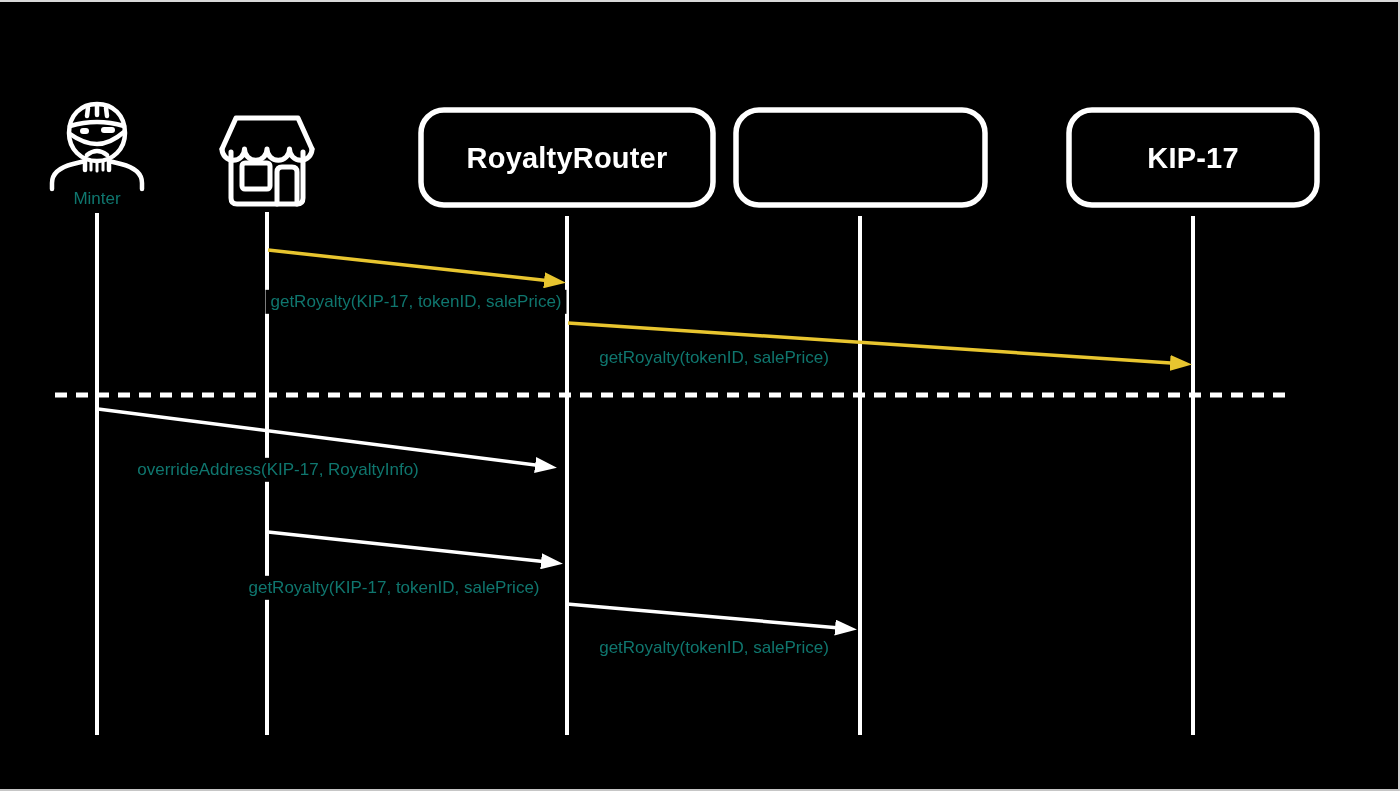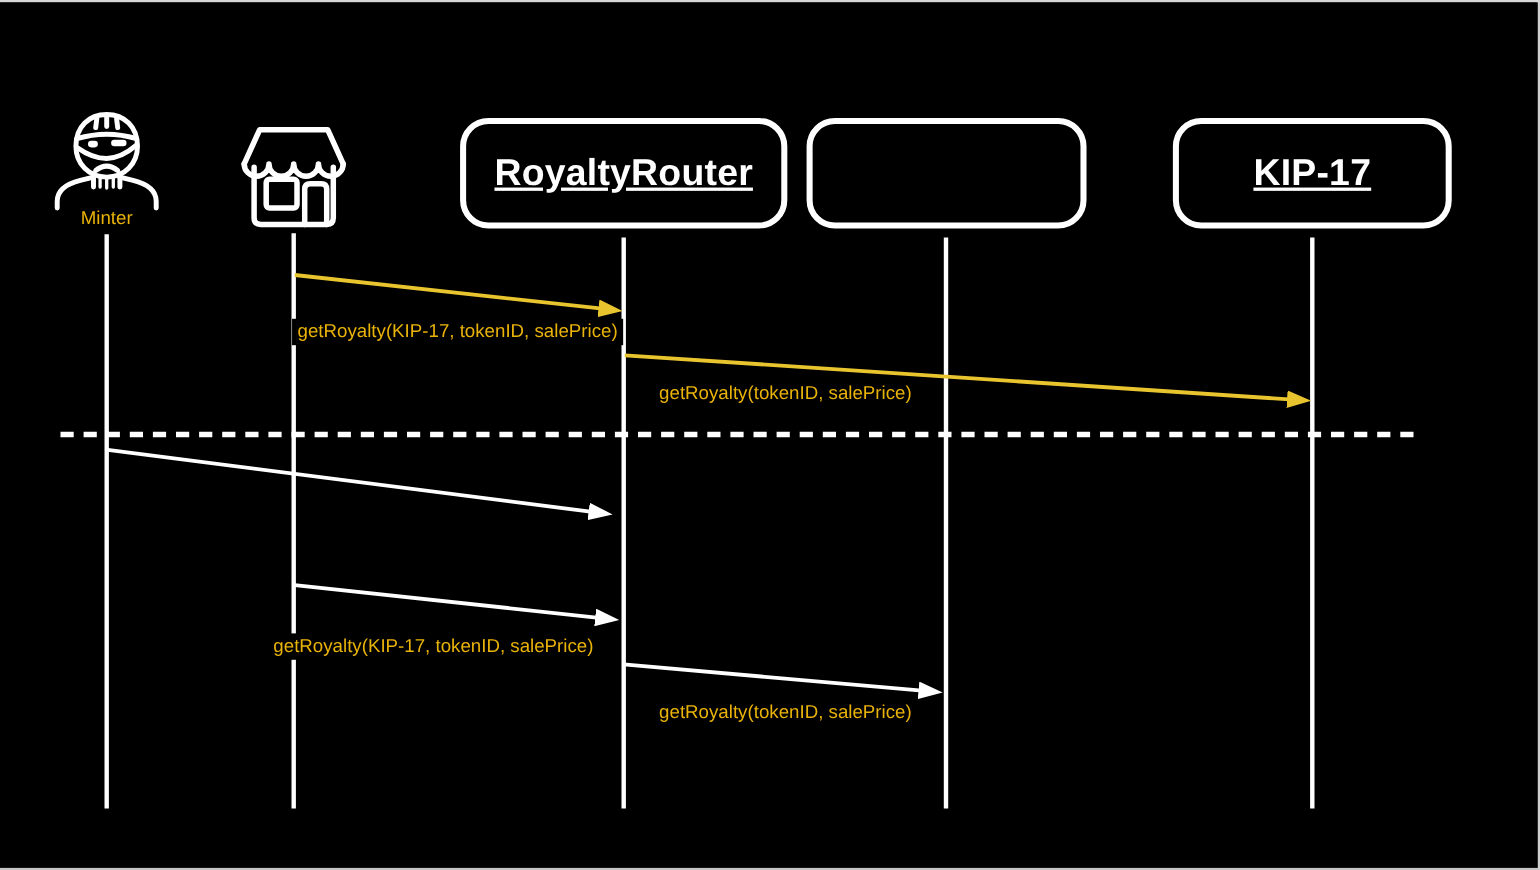--- a/index.html
+++ b/index.html
@@ -12,36 +12,35 @@
     border-right:2px solid #d0d0d0;
     border-bottom:2px solid #c6c6c6;
     overflow:hidden;
     font-family:"Liberation Sans", sans-serif;
   }
   .stage svg{position:absolute;left:0;top:0;}
   .lbl{
     position:absolute;
     transform:translate(-50%,-50%);
     background:#000;
-    color:#eab308;
+    color:#0f766e;
     font-size:17px;
     line-height:1.2;
     white-space:nowrap;
     padding:2px 5px;
   }
   .actor-title{
     position:absolute;
     transform:translate(-50%,-50%);
     background:transparent;
     color:#fff;
-    font-size:34px;
+    font-size:29px;
     font-weight:bold;
     white-space:nowrap;
     letter-spacing:0.2px;
-    text-decoration:underline;
   }
 </style>
 </head>
 <body>
 
 <div class="stage">
 
   <svg width="1400" height="791" viewBox="0 0 1400 791">
     <defs>
       <marker id="ah-white" markerUnits="userSpaceOnUse" markerWidth="22" markerHeight="16" refX="16" refY="8" orient="auto">
@@ -110,16 +109,17 @@
     <line x1="55" y1="393" x2="1288" y2="393" stroke-width="5" stroke-dasharray="12 9" stroke="#ffffff"></line>
   </svg>
 
   <div class="lbl" style="left:97px; top:197px;">Minter</div>
 
   <div class="actor-title" style="left:567px;  top:156px;">RoyaltyRouter</div>
   <div class="actor-title" style="left:1193px; top:156px;text-align:right;">KIP-17</div>
 
   <div class="lbl" style="left:416px; top:300px;">getRoyalty(KIP-17, tokenID, salePrice)</div>
   <div class="lbl" style="left:714px; top:356px;">getRoyalty(tokenID, salePrice)</div>
+  <div class="lbl" style="left:278px; top:468px;">overrideAddress(KIP-17, RoyaltyInfo)</div>
   <div class="lbl" style="left:394px; top:586px;">getRoyalty(KIP-17, tokenID, salePrice)</div>
   <div class="lbl" style="left:714px; top:646px;">getRoyalty(tokenID, salePrice)</div>
 
 </div>
 
 </body></html>

